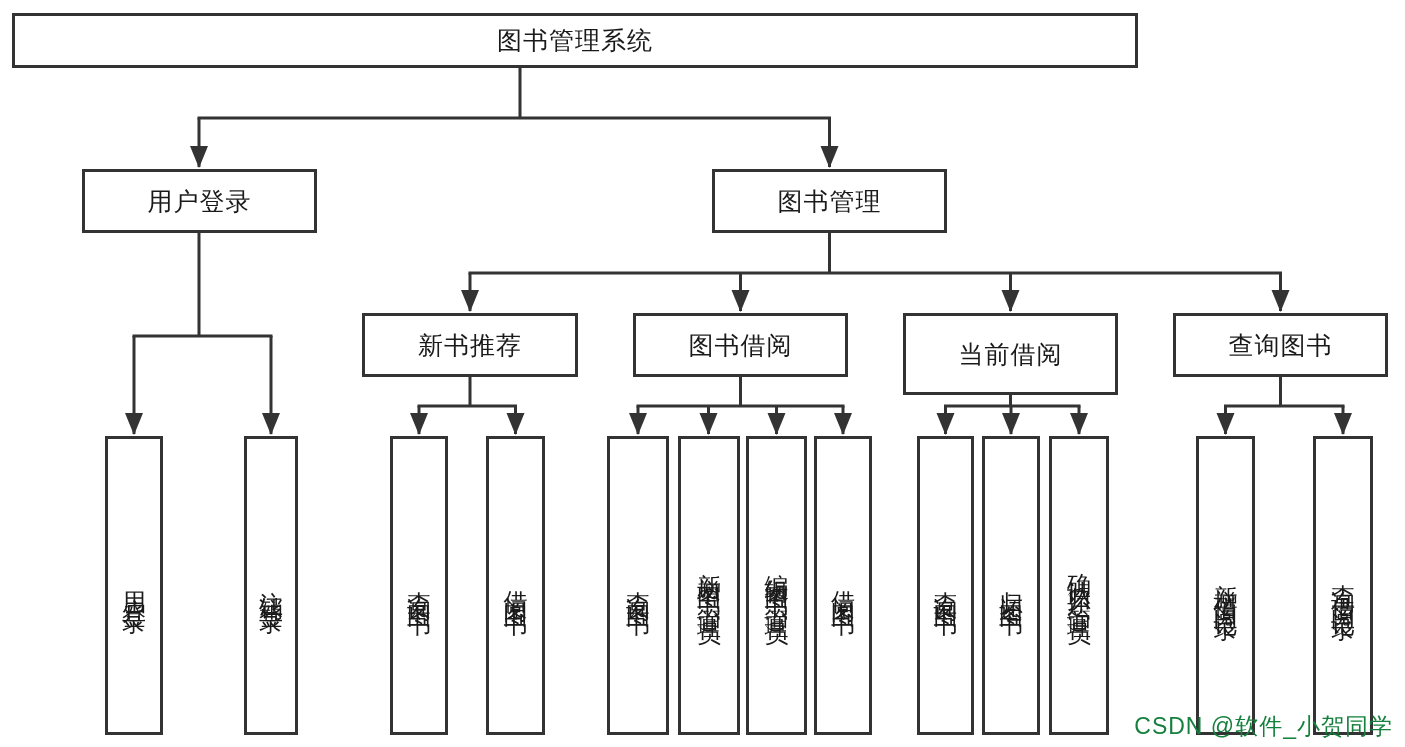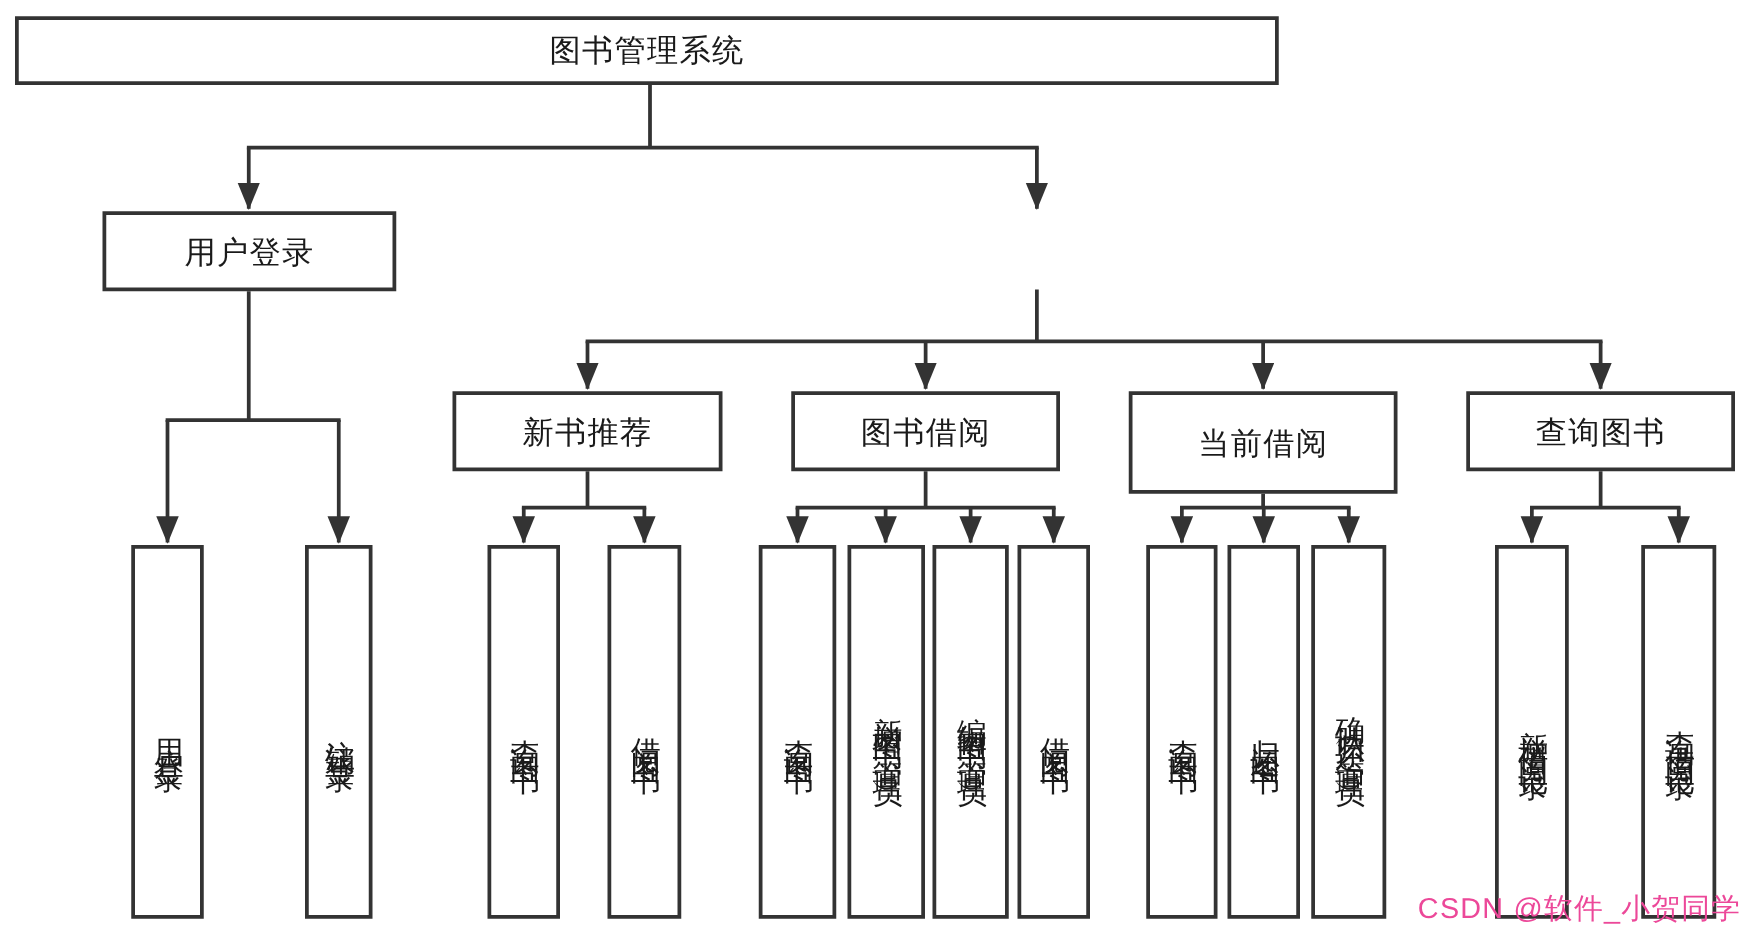--- a/index.html
+++ b/index.html
@@ -26,21 +26,21 @@
   .vnode .vtext{
     writing-mode:vertical-rl;
     letter-spacing:7px;
     line-height:1;
     white-space:nowrap;
   }
   .watermark{
     position:absolute;
     right:12px;bottom:5px;
     font-size:23px;
-    color:#ec4899;
+    color:#15803d;
     letter-spacing:1px;
   }
 </style>
 </head>
 <body>
 
 <div class="canvas">
 
   <svg class="connectors" width="1405" height="747" viewBox="0 0 1405 747" xmlns="http://www.w3.org/2000/svg">
     <defs>
@@ -74,26 +74,29 @@
       <line x1="776.5" y1="406" x2="776.5" y2="434" marker-end="url(#arrow)"></line>
       <line x1="843" y1="406" x2="843" y2="434" marker-end="url(#arrow)"></line>
       <line x1="945.5" y1="406" x2="945.5" y2="434" marker-end="url(#arrow)"></line>
       <line x1="1011" y1="406" x2="1011" y2="434" marker-end="url(#arrow)"></line>
       <line x1="1079" y1="406" x2="1079" y2="434" marker-end="url(#arrow)"></line>
       <line x1="1225.5" y1="406" x2="1225.5" y2="434" marker-end="url(#arrow)"></line>
       <line x1="1343" y1="406" x2="1343" y2="434" marker-end="url(#arrow)"></line>
     </g>
   </svg>
 
-  <div class="node hnode" style="left:12px;top:13px;width:1011px;height:55px">
+  <div class="node hnode" style="left:12px;top:13px;width:1126px;height:55px">
     <span>图书管理系统</span>
   </div>
 
   <div class="node hnode" style="left:82px;top:169px;width:235px;height:64px">
     <span>用户登录</span>
+  </div>
+  <div class="node hnode" style="left:712px;top:169px;width:235px;height:64px">
+    <span>图书管理</span>
   </div>
 
   <div class="node hnode" style="left:362px;top:313px;width:216px;height:64px">
     <span>新书推荐</span>
   </div>
   <div class="node hnode" style="left:633px;top:313px;width:215px;height:64px">
     <span>图书借阅</span>
   </div>
   <div class="node hnode" style="left:903px;top:313px;width:215px;height:82px">
     <span>当前借阅</span>

